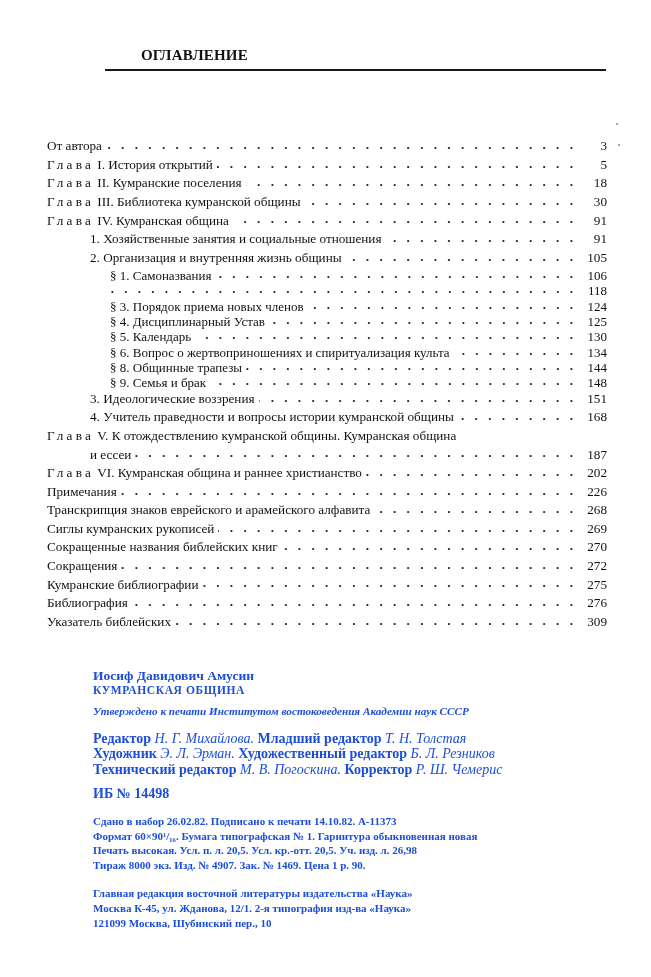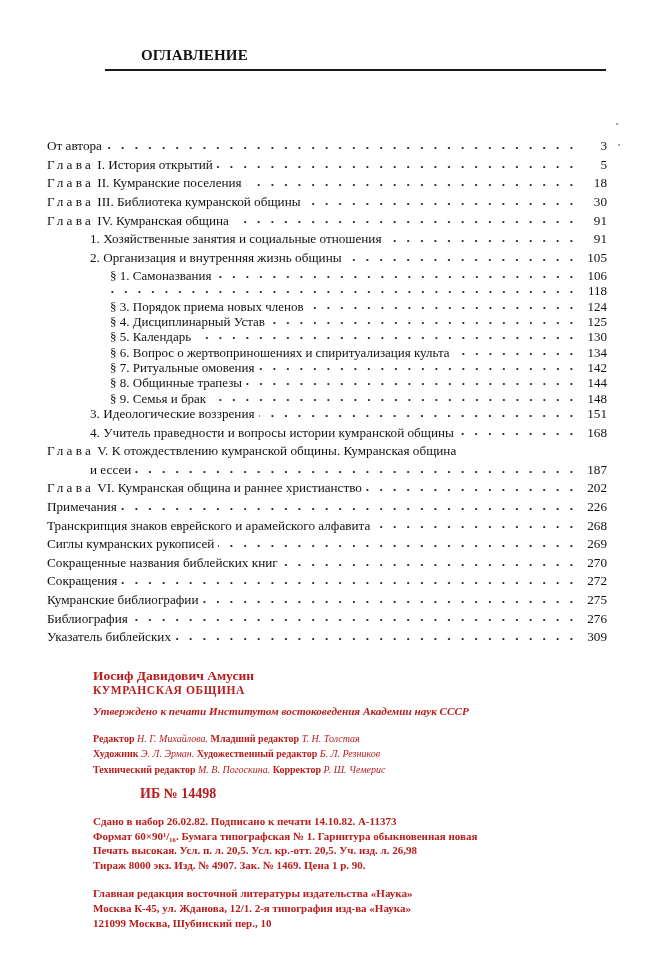--- a/index.html
+++ b/index.html
@@ -38,29 +38,29 @@
     }
     .toc-row .page { flex: 0 0 34px; text-align: right; }
     .spaced { letter-spacing: 3.2px; }
     .lvl1 { padding-left: 0; }
     .lvl2 { padding-left: 43px; }
     .lvl3 { padding-left: 63px; }
     .cont { padding-left: 43px; }
 
     .colophon {
       position: absolute; left: 93px; top: 668px; width: 470px;
-      font-family: "Liberation Serif", serif; font-size: 12px; color: #b91c1c;
+      font-family: "Liberation Serif", serif; font-size: 12px; color: #1d4ed8;
     }
     .author { font-weight: bold; font-size: 13.5px; margin: 0; }
     .book-title { font-weight: bold; font-size: 11.5px; letter-spacing: 0.6px; margin-top: 0; }
     .approved { font-style: italic; font-weight: bold; font-size: 11.2px; margin-top: 9px; }
-    .credits { margin-top: 14px; font-size: 10px; line-height: 15.3px; }
+    .credits { margin-top: 14px; font-size: 14px; line-height: 15.3px; }
     .credits .role { font-weight: bold; }
     .credits .name { font-style: italic; }
-    .ib { font-size: 14px; margin-top: 9px; font-weight: bold; margin-left: 47px; }
+    .ib { font-size: 14px; margin-top: 9px; font-weight: bold; }
     .print-info { margin-top: 12px; font-size: 11px; line-height: 14.8px; font-weight: bold; }
     .publisher { margin-top: 13px; font-size: 11px; line-height: 15px; font-weight: bold; }
     .line { white-space: nowrap; }
   </style>
 </head>
 <body>
 
 <div class="page-title">ОГЛАВЛЕНИЕ</div>
 <div class="title-rule"></div>
 <span class="margin-mark" style="left:616px;top:123px;"></span>
@@ -124,25 +124,20 @@
     </div>
     <div class="toc-row lvl3 sub">
       <span class="label"><span>§ 5. Календарь</span></span>
       <span class="dots"></span>
       <span class="page">130</span>
     </div>
     <div class="toc-row lvl3 sub">
       <span class="label"><span>§ 6. Вопрос о жертвоприношениях и спиритуализация культа</span></span>
       <span class="dots"></span>
       <span class="page">134</span>
-    </div>
-    <div class="toc-row lvl3 sub">
-      <span class="label"><span>§ 7. Ритуальные омовения</span></span>
-      <span class="dots"></span>
-      <span class="page">142</span>
     </div>
     <div class="toc-row lvl3 sub">
       <span class="label"><span>§ 8. Общинные трапезы</span></span>
       <span class="dots"></span>
       <span class="page">144</span>
     </div>
     <div class="toc-row lvl3 sub">
       <span class="label"><span>§ 9. Семья и брак</span></span>
       <span class="dots"></span>
       <span class="page">148</span>

